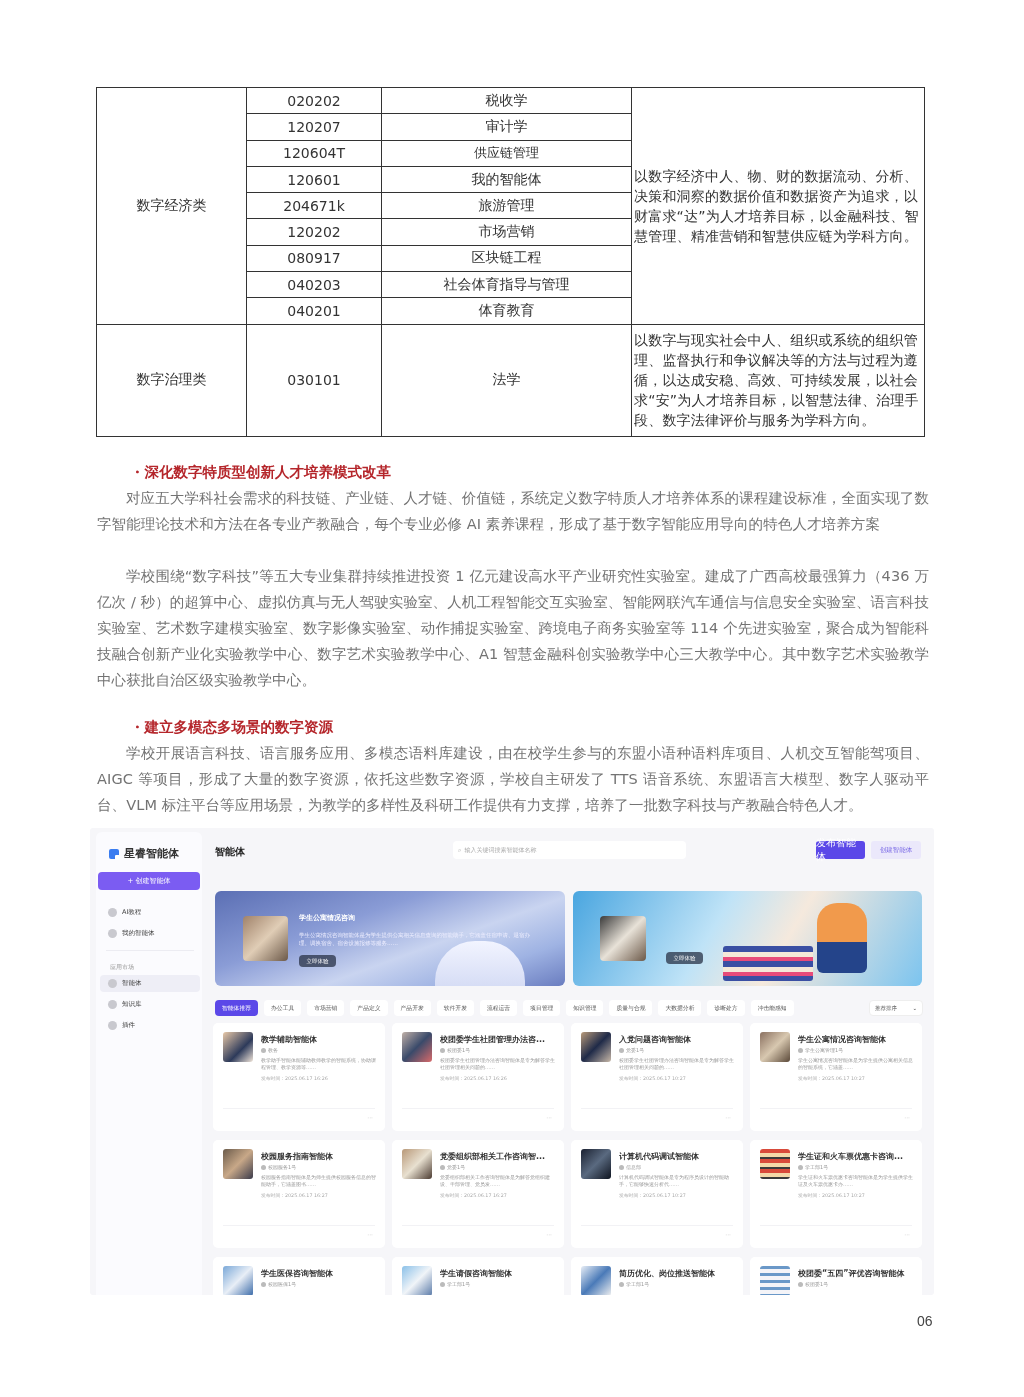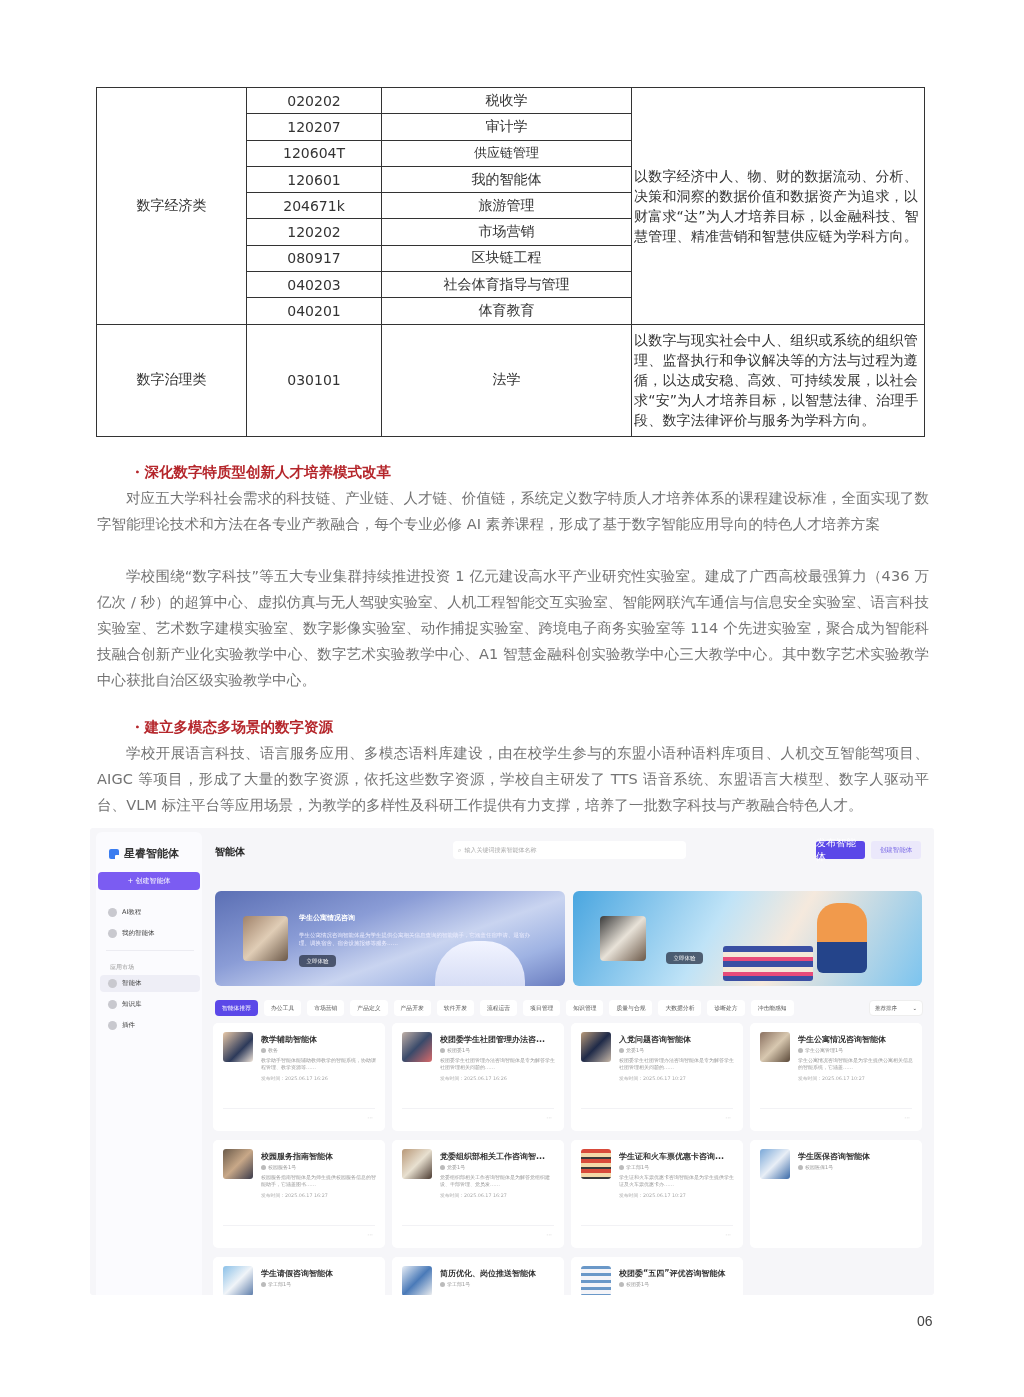--- a/index.html
+++ b/index.html
@@ -257,20 +257,29 @@
     <div class="card">
       <div class="thumb" style="background:linear-gradient(135deg,#b89878,#e8e0d0 50%,#4a3a30);"></div>
       <div class="title">党委组织部相关工作咨询智...</div>
       <div class="author">党委1号</div>
       <div class="desc">党委组织部相关工作咨询智能体是为解答党组织建设、干部管理、党员发……</div>
       <div class="time">发布时间：2025.06.17 16:27</div>
       <div class="foot-line"></div>
       <div class="more">···</div>
     </div>
     <div class="card">
+      <div class="thumb" style="background:linear-gradient(135deg,#1a2030,#5a6a80 50%,#0e1420);"></div>
+      <div class="title">计算机代码调试智能体</div>
+      <div class="author">信息部</div>
+      <div class="desc">计算机代码调试智能体是专为程序员设计的智能助手，它能够快速分析代……</div>
+      <div class="time">发布时间：2025.06.17 10:27</div>
+      <div class="foot-line"></div>
+      <div class="more">···</div>
+    </div>
+    <div class="card">
       <div class="thumb" style="background:repeating-linear-gradient(#d84a3a 0 4px,#f4d8a8 4px 8px,#3a3a3a 8px 10px);"></div>
       <div class="title">学生证和火车票优惠卡咨询...</div>
       <div class="author">学工部1号</div>
       <div class="desc">学生证和火车票优惠卡咨询智能体是为学生提供学生证及火车票优惠卡办……</div>
       <div class="time">发布时间：2025.06.17 10:27</div>
       <div class="foot-line"></div>
       <div class="more">···</div>
     </div>
 
     <div class="card">

